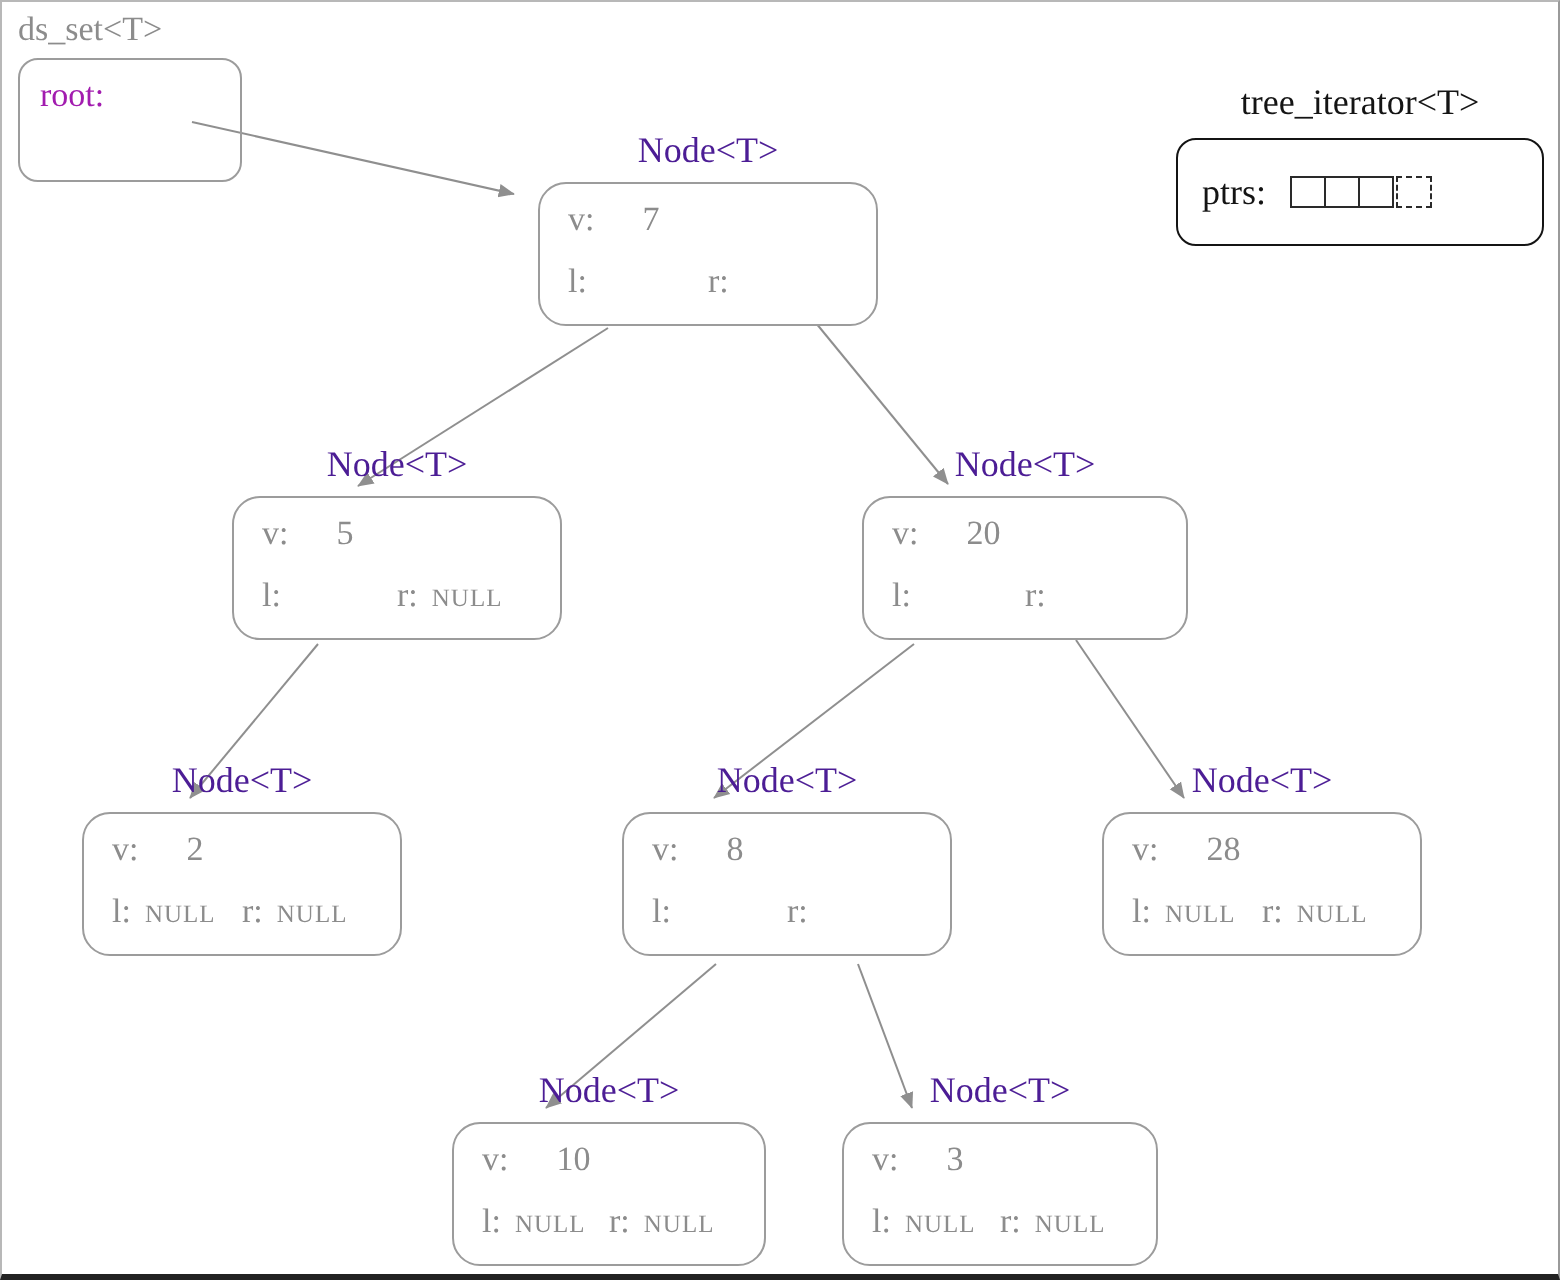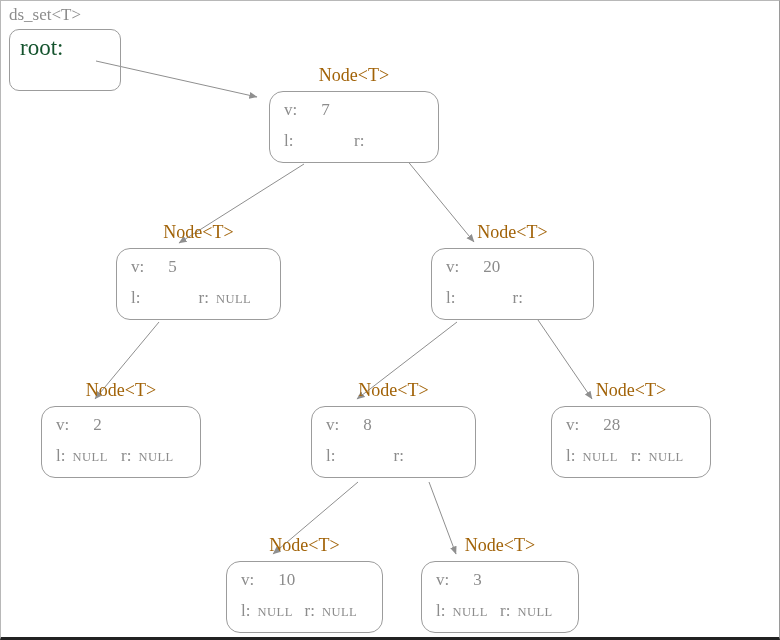--- a/index.html
+++ b/index.html
@@ -11,37 +11,37 @@
     font-family:"Liberation Serif","DejaVu Serif",serif;
     color:#8c8c8c;overflow:hidden;
   }
   svg.edges{position:absolute;left:0;top:0;width:780px;height:640px;pointer-events:none;}
 
   
   .dsset{position:absolute;left:8px;top:4px;}
   .dsset-title{font-size:17px;color:#8c8c8c;height:24px;}
   .dsset-box{width:112px;height:62px;border:1px solid #9c9c9c;border-radius:10px;
     box-sizing:border-box;padding:5px 10px;}
-  .dsset-row{font-size:23px;line-height:25px;color:#14532d;}
+  .dsset-row{font-size:17px;line-height:25px;color:#a21caf;}
   .dsset-val{margin-left:12px;}
 
   
   .iter{position:absolute;left:587px;top:40px;width:184px;}
   .iter-title{font-size:18px;color:#141414;text-align:center;height:28px;}
   .iter-box{height:54px;border:1.5px solid #141414;border-radius:10px;box-sizing:border-box;
     display:flex;align-items:center;padding:0 12px;gap:12px;background:#fff;}
   .iter-ptrs{font-size:18px;color:#141414;}
   .iter-cells{display:inline-flex;}
   .cell{width:18px;height:16px;border:1px solid #2a2a2a;margin-left:-1px;background:#fff;box-sizing:border-box;}
   .cell:first-child{margin-left:0;}
   .cell.dashed{border-style:dashed;margin-left:1px;}
 
   
   .node{position:absolute;}
-  .node-title{height:26px;text-align:center;font-size:18px;color:#a16207;}
+  .node-title{height:26px;text-align:center;font-size:18px;color:#4c1d95;}
   .node-box{height:72px;border:1px solid #9c9c9c;border-radius:14px;box-sizing:border-box;
     display:flex;flex-direction:column;justify-content:space-between;
     padding:8px 14px 10px 14px;background:#fff;gap:11px;}
   .nrow{font-size:17px;color:#8c8c8c;line-height:20px;}
   .nval{margin-left:24px;}
   .nrow.ptrs{display:flex;}
   .half{flex:1 1 50%;white-space:nowrap;}
   .nullv{font-size:12.5px;letter-spacing:.5px;margin-left:7px;}
 
   .p0{left:268px;top:64px;width:170px;}
@@ -76,20 +76,32 @@
 
   <div class="dsset">
     <div class="dsset-title">ds_set&lt;T&gt;</div>
     <div class="dsset-box">
       <div class="dsset-row">
         <span>root:</span>
       </div>
     </div>
   </div>
 
+  <div class="iter">
+    <div class="iter-title">tree_iterator&lt;T&gt;</div>
+    <div class="iter-box">
+      <span class="iter-ptrs">ptrs:</span>
+      <span class="iter-cells">
+        <span class="cell"></span>
+        <span class="cell"></span>
+        <span class="cell"></span>
+        <span class="cell dashed"></span>
+      </span>
+    </div>
+  </div>
 
   <div class="node p0">
     <div class="node-title">Node&lt;T&gt;</div>
     <div class="node-box">
       <div class="nrow">
         <span class="nlbl">v:</span><span class="nval">7</span>
       </div>
       <div class="nrow ptrs">
         <span class="half"><span>l:</span><span class="nullv"></span></span>
         <span class="half"><span>r:</span><span class="nullv"></span></span>

